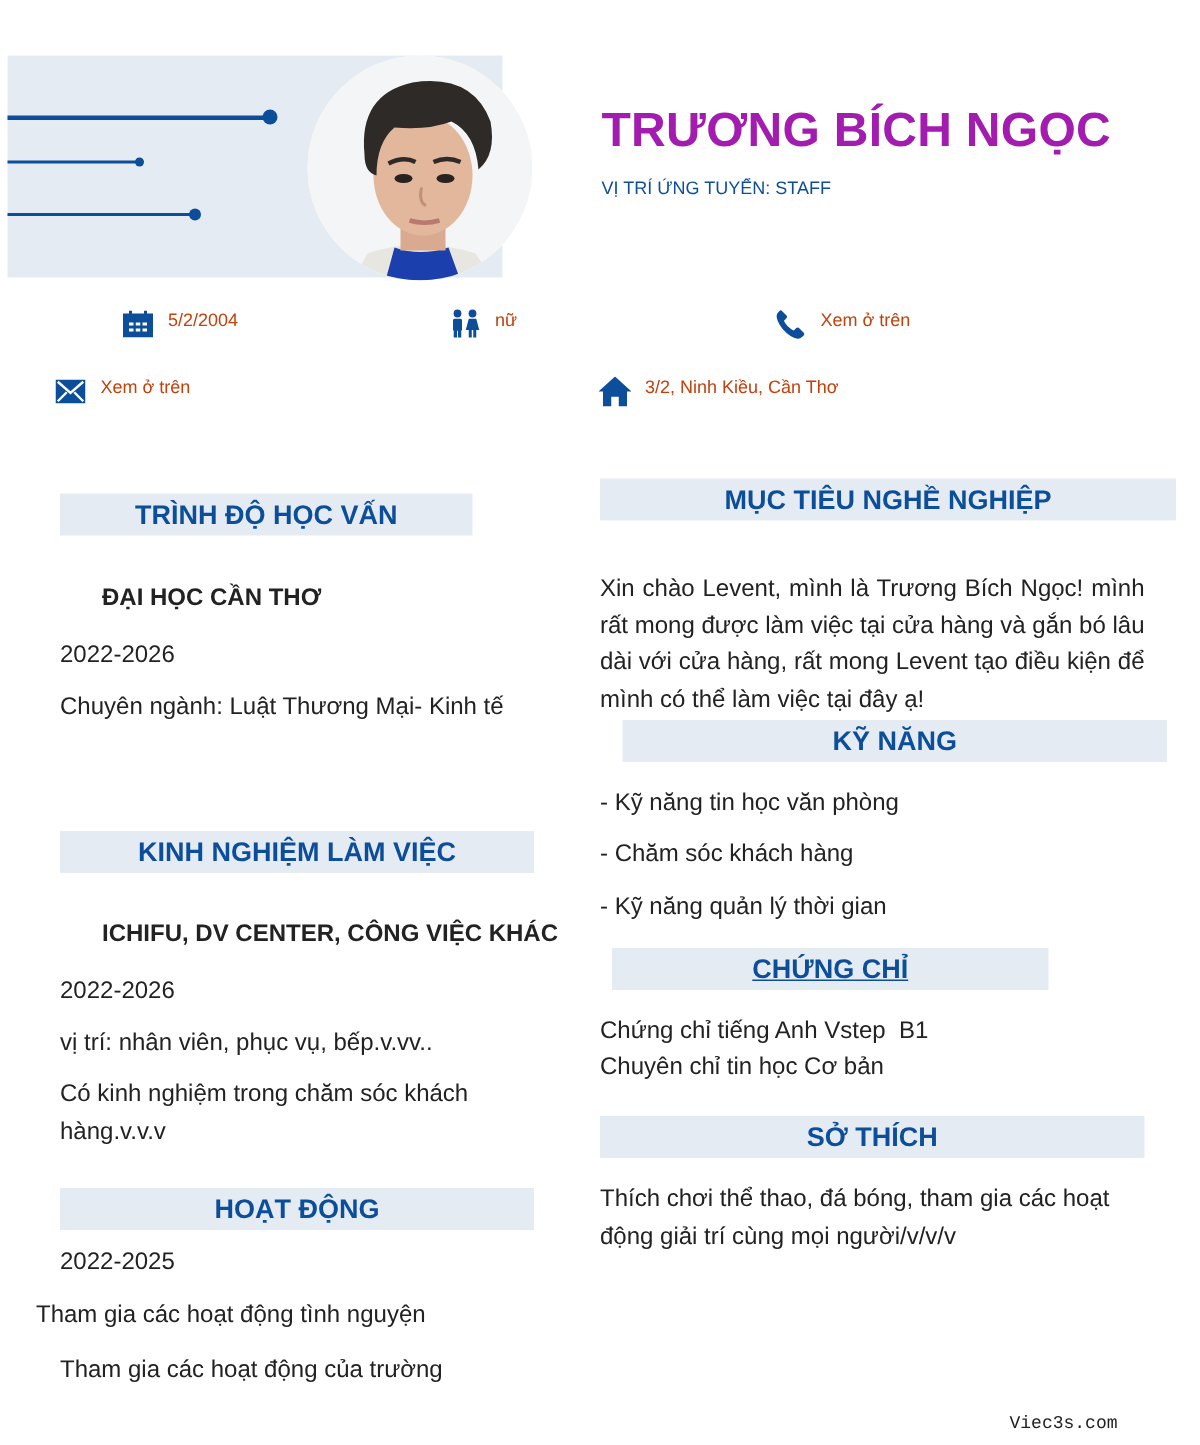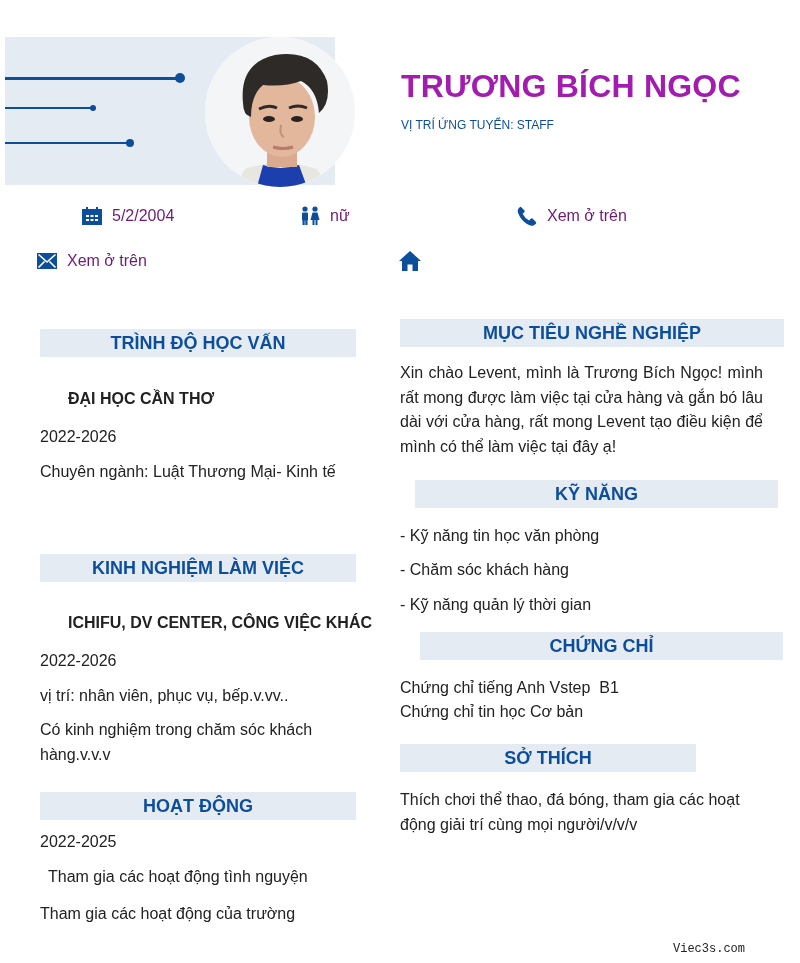--- a/index.html
+++ b/index.html
@@ -9,28 +9,28 @@
     .header-band { position: absolute; left: 5px; top: 37px; width: 330px; height: 148px; background: #e5ebf3; }
     .deco-line { position: absolute; left: 5px; height: 3px; background: #0d4e9a; }
     .deco-dot { position: absolute; border-radius: 50%; background: #0d4e9a; }
 
     .photo { position: absolute; left: 205px; top: 37px; width: 150px; height: 150px; border-radius: 50%; background: #ffffff; overflow: hidden; }
     .photo svg { width: 100%; height: 100%; display: block; }
 
     .name { position: absolute; left: 401px; top: 68px; font-size: 32px; font-weight: bold; color: #a21caf; letter-spacing: 0.2px; white-space: nowrap; }
     .position { position: absolute; left: 401px; top: 118px; font-size: 12px; color: #0d4e9a; white-space: nowrap; }
 
-    .info { position: absolute; display: flex; align-items: center; font-size: 16px; color: #701a75; white-space: nowrap; }
+    .info { position: absolute; display: flex; font-size: 12px; color: #c2410c; white-space: nowrap; }
     .info .ico { width: 22px; height: 20px; margin-right: 9px; display: inline-flex; align-items: center; justify-content: center; }
     .info .ico svg { display: block; }
 
     .section-bar { position: absolute; height: 28px; background: #e5ebf3; color: #0d4e9a; font-weight: bold; font-size: 18px; display: flex; align-items: center; justify-content: center; white-space: nowrap; }
     .text { position: absolute; font-size: 16px; color: #222; line-height: 25px; white-space: nowrap; }
     .text.bold { font-weight: bold; margin-left: 28px; }
-    .justify { white-space: normal; text-align: justify; text-align-last: left; }
+    .justify { white-space: normal; text-align: justify; text-align-last: left; margin-top: 20px; }
     .watermark { position: absolute; left: 673px; top: 942px; font-family: "Liberation Mono", "DejaVu Sans Mono", monospace; font-size: 12px; color: #222; }
   </style>
 </head>
 <body>
 
 <div class="header-band"></div>
 <div class="deco-line" style="top:77px;width:175px;"></div>
 <div class="deco-dot" style="left:175px;top:73px;width:10px;height:10px;"></div>
 <div class="deco-line" style="top:107px;width:88px;height:2px;"></div>
 <div class="deco-dot" style="left:90px;top:105px;width:6px;height:6px;"></div>
@@ -119,48 +119,49 @@
   </span>
   <span>Xem ở trên</span>
 </div>
 
 <div class="info" style="left:399px;top:251px;">
   <span class="ico">
     <svg width="22" height="20" viewBox="0 0 22 20">
         <path d="M11 0 L22 10 H19 V20 H13.5 V13.5 H8.5 V20 H3 V10 H0 Z" fill="#0d4e9a"></path>
       </svg>
   </span>
+  <span>3/2, Ninh Kiều, Cần Thơ</span>
 </div>
 
-<div class="section-bar" style="left:40px;top:329px;width:316px;">TRÌNH ĐỘ HỌC VẤN</div>
+<div class="section-bar" style="left:40px;top:329px;width:275px;">TRÌNH ĐỘ HỌC VẤN</div>
 <div class="text bold" style="left:40px;top:386px;">ĐẠI HỌC CẦN THƠ</div>
 <div class="text" style="left:40px;top:424px;">2022-2026</div>
 <div class="text" style="left:40px;top:459px;">Chuyên ngành: Luật Thương Mại- Kinh tế</div>
 
 <div class="section-bar" style="left:40px;top:554px;width:316px;">KINH NGHIỆM LÀM VIỆC</div>
 <div class="text bold" style="left:40px;top:610px;">ICHIFU, DV CENTER, CÔNG VIỆC KHÁC</div>
 <div class="text" style="left:40px;top:648px;">2022-2026</div>
 <div class="text" style="left:40px;top:683px;text-align:right;">vị trí: nhân viên, phục vụ, bếp.v.vv..</div>
 <div class="text" style="left:40px;top:717px;">Có kinh nghiệm trong chăm sóc khách</div>
 <div class="text" style="left:40px;top:742px;">hàng.v.v.v</div>
 
 <div class="section-bar" style="left:40px;top:792px;width:316px;">HOẠT ĐỘNG</div>
 <div class="text" style="left:40px;top:829px;">2022-2025</div>
-<div class="text" style="left:48px;top:864px;">Tham gia các hoạt động tình nguyện</div>
+<div class="text" style="left:24px;top:864px;">Tham gia các hoạt động tình nguyện</div>
 <div class="text" style="left:40px;top:901px;">Tham gia các hoạt động của trường</div>
 
 <div class="section-bar" style="left:400px;top:319px;width:384px;">MỤC TIÊU NGHỀ NGHIỆP</div>
 <div class="text justify" style="left:400px;top:361px;width:363px;line-height:24.5px;">Xin chào Levent, mình là Trương Bích Ngọc! mình rất mong được làm việc tại cửa hàng và gắn bó lâu dài với cửa hàng, rất mong Levent tạo điều kiện để mình có thể làm việc tại đây ạ!</div>
 
 <div class="section-bar" style="left:400px;top:480px;width:363px;margin-left:15px;">KỸ NĂNG</div>
 <div class="text" style="left:400px;top:523px;">- Kỹ năng tin học văn phòng</div>
 <div class="text" style="left:400px;top:557px;">- Chăm sóc khách hàng</div>
 <div class="text" style="left:400px;top:592px;">- Kỹ năng quản lý thời gian</div>
 
-<div class="section-bar" style="left:420px;top:632px;width:363px;">CHỨNG CHỈ</div>
+<div class="section-bar" style="left:408px;top:632px;width:291px;text-decoration:underline;">CHỨNG CHỈ</div>
 <div class="text" style="left:400px;top:675px;white-space:pre;">Chứng chỉ tiếng Anh Vstep  B1</div>
-<div class="text" style="left:400px;top:699px;">Chứng chỉ tin học Cơ bản</div>
+<div class="text" style="left:400px;top:699px;">Chuyên chỉ tin học Cơ bản</div>
 
-<div class="section-bar" style="left:400px;top:744px;width:296px;">SỞ THÍCH</div>
+<div class="section-bar" style="left:400px;top:744px;width:363px;">SỞ THÍCH</div>
 <div class="text" style="left:400px;top:787px;">Thích chơi thể thao, đá bóng, tham gia các hoạt</div>
 <div class="text" style="left:400px;top:812px;">động giải trí cùng mọi người/v/v/v</div>
 
 <div class="watermark">Viec3s.com</div>
 
 </body></html>

